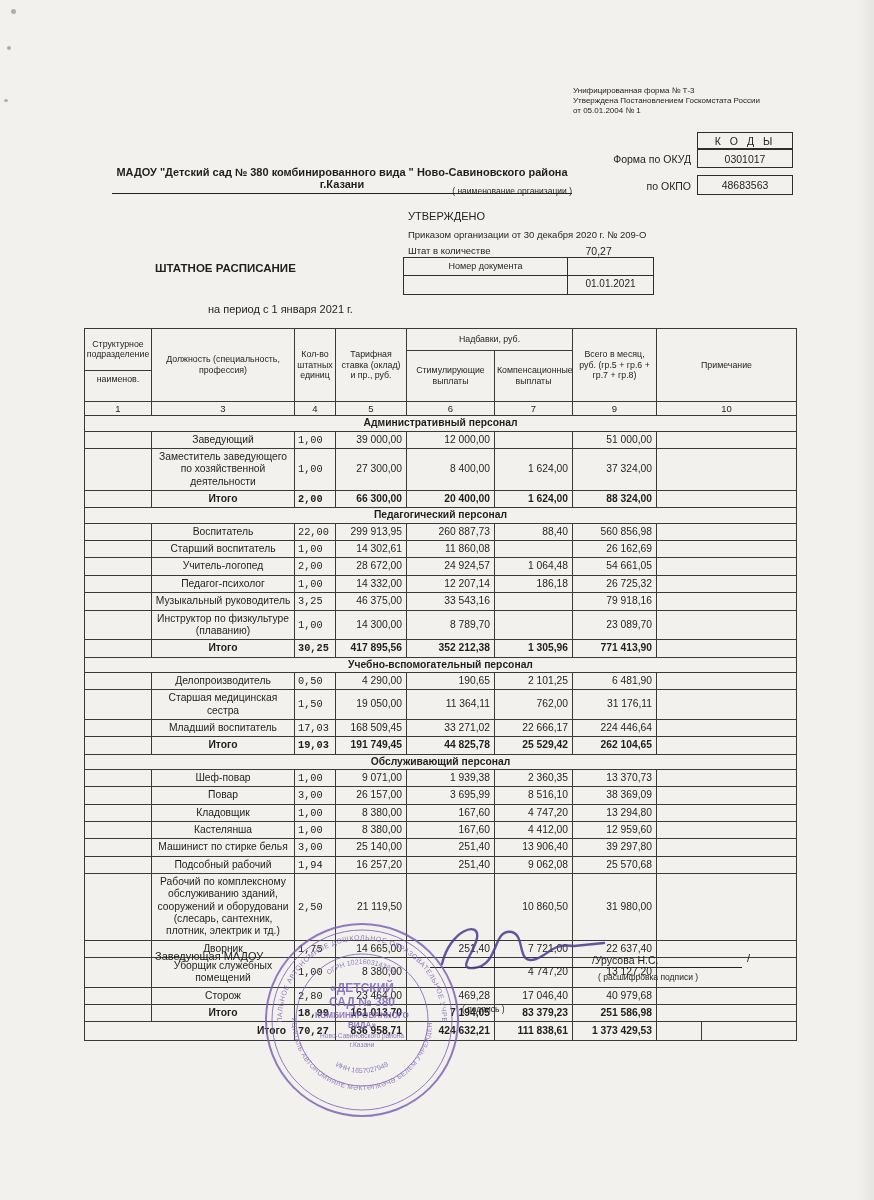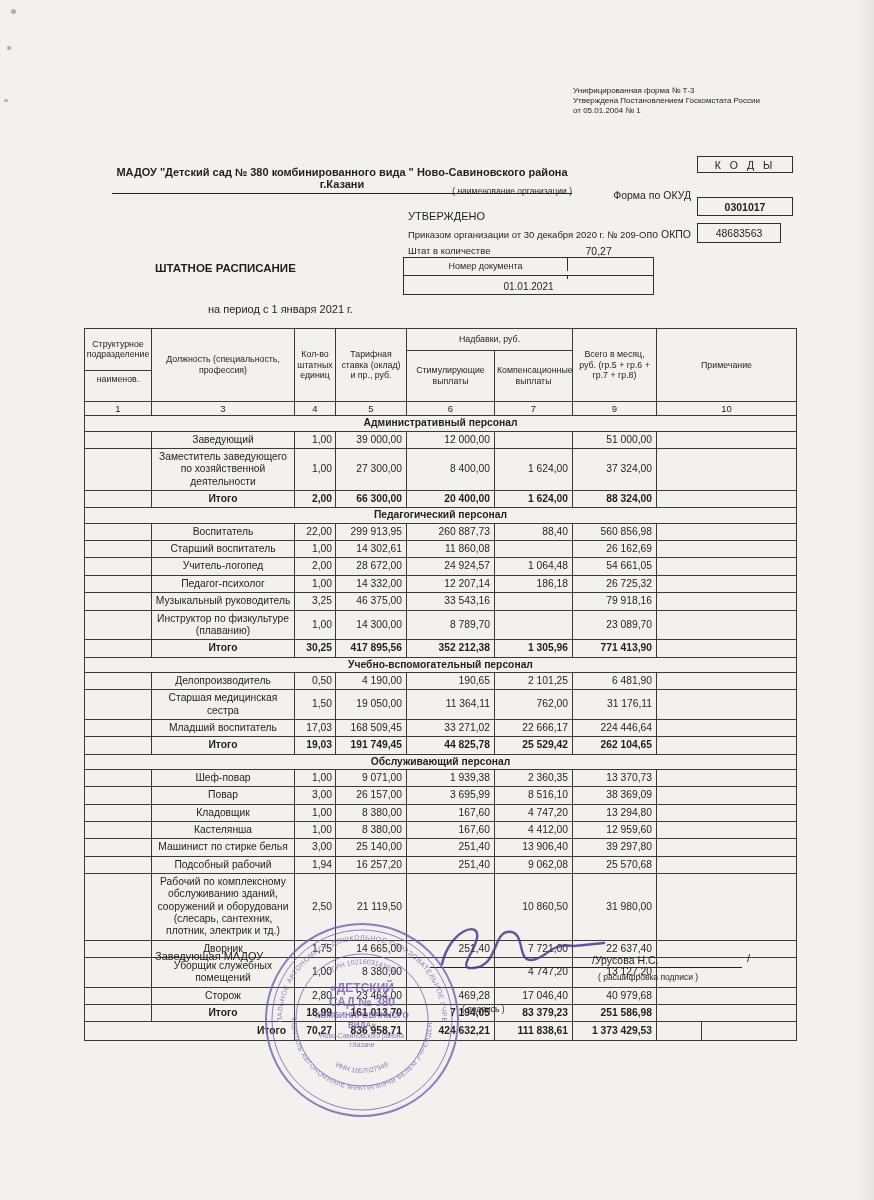--- a/index.html
+++ b/index.html
@@ -16,38 +16,38 @@
   .speck{ position:absolute; background:#6b6b66; border-radius:50%; opacity:.5; }
 
   
   .form-note{ position:absolute; left:573px; top:86px; font-size:8px; line-height:10px; color:#232323; }
 
   
   .codes{ position:absolute; left:560px; top:132px; width:240px; font-size:10px; }
   .codes-row{ display:flex; align-items:stretch; }
   .codes-label{ width:137px; text-align:right; padding-right:6px; font-size:10.5px; align-self:center; }
   .codes-cell{ width:96px; border:1.6px solid #2e2e2e; text-align:center; font-size:10.5px;
-               display:flex; align-items:center; justify-content:center; background:transparent;margin-top:24px;}
+               display:flex; align-items:center; justify-content:center; background:transparent;}
   .codes-head{ height:17px; letter-spacing:3px; }
-  .codes-v1{ height:19px;font-weight:bold; }
-  .codes-v2{ height:20px; margin-top:7px; width:84px; }
+  .codes-v1{ height:19px; }
+  .codes-v2{ height:20px; margin-top:7px; width:96px; }
 
   .org-name{ position:absolute; left:112px; top:166px; width:460px; text-align:center;
              font-size:11px; font-weight:bold; border-bottom:1.6px solid #222; padding-bottom:3px; }
   .org-caption{ position:absolute; left:112px; top:186px; width:460px; text-align:right; font-size:8.5px; }
 
   .approved{ position:absolute; left:408px; top:210px; width:330px; }
   .approved-title{ font-size:11px; }
   .approved-order{ font-size:9.5px; margin-top:7px; }
   .approved-staff{ font-size:9.5px; margin-top:5px; display:flex; }
   .approved-staff-value{ margin-left:95px; font-size:10.5px; }
 
   .doc-title{ position:absolute; left:155px; top:262px; font-size:11.5px; font-weight:bold; }
   .doc-box{ position:absolute; left:403px; top:257px; width:251px; border:1.4px solid #2e2e2e; }
-  .doc-box-row{ display:flex; height:17px;flex-direction:column; }
+  .doc-box-row{ display:flex; height:17px; }
   .doc-box-row + .doc-box-row{ border-top:1.2px solid #2e2e2e; height:19px; }
   .doc-box-c1{ width:164px; border-right:1.2px solid #2e2e2e; text-align:center; font-size:9px; padding-top:3px; }
   .doc-box-c2{ flex:1; text-align:center; font-size:10px; padding-top:2px; }
 
   .period{ position:absolute; left:208px; top:303px; font-size:11px; }
 
   
   .staff-table{ position:absolute; left:84px; top:328px; width:712px;
                 border-collapse:collapse; table-layout:fixed; }
   .staff-table th, .staff-table td{ border:1.2px solid #3a3a3a; vertical-align:middle; }
@@ -55,21 +55,21 @@
   .staff-table td{ font-size:10.3px; padding:2px 3px; line-height:1.2; }
   .hdr-split{ display:flex; flex-direction:column; height:100%; min-height:72px; }
   .hdr-split > div:first-child{ flex:1.15; display:flex; align-items:center; justify-content:center; border-bottom:1.2px solid #3a3a3a; padding:2px; }
   .hdr-split > div:last-child{ flex:1; display:flex; align-items:flex-start; justify-content:center; padding:3px 2px; }
   th.no-pad{ padding:0; }
   .nadbavki-th{ height:22px; }
   .num-row td{ font-size:9.5px; text-align:center; padding:1px 2px; }
   .section-cell{ text-align:center; font-weight:bold; font-size:10.8px; padding:1px 2px !important;margin-left:20px; }
   .c-sub{ } 
   .c-title{ text-align:center; }
-  .c-count{ text-align:right; }
+  .c-count{ text-align:left;font-family:Liberation Mono, monospace; }
   .c-money{ text-align:right; padding-right:4px !important; }
   .bold-row td{ font-weight:bold; }
   .grand-row td{ font-weight:bold; }
   .g-label{ text-align:right; padding-right:8px !important; }
   .g-split{ display:flex; height:100%; min-height:18px; }
   .g-split > div:first-child{ width:44px; }
   .g-split > div:last-child{ flex:1; border-left:1.2px solid #3a3a3a; }
 
   
   .footer-position{ position:absolute; left:155px; top:950px; font-size:11px; }
@@ -286,21 +286,21 @@
           <td class="c-money">771 413,90</td>
           <td class="c-note"></td>
         </tr>
         <tr>
           <td class="section-cell" colspan="8">Учебно-вспомогательный персонал</td>
         </tr>
         <tr>
           <td class="c-sub"></td>
           <td class="c-title">Делопроизводитель</td>
           <td class="c-count">0,50</td>
-          <td class="c-money">4 190,00</td>
+          <td class="c-money">4 290,00</td>
           <td class="c-money">190,65</td>
           <td class="c-money">2 101,25</td>
           <td class="c-money">6 481,90</td>
           <td class="c-note"></td>
         </tr>
         <tr>
           <td class="c-sub"></td>
           <td class="c-title">Старшая медицинская сестра</td>
           <td class="c-count">1,50</td>
           <td class="c-money">19 050,00</td>

